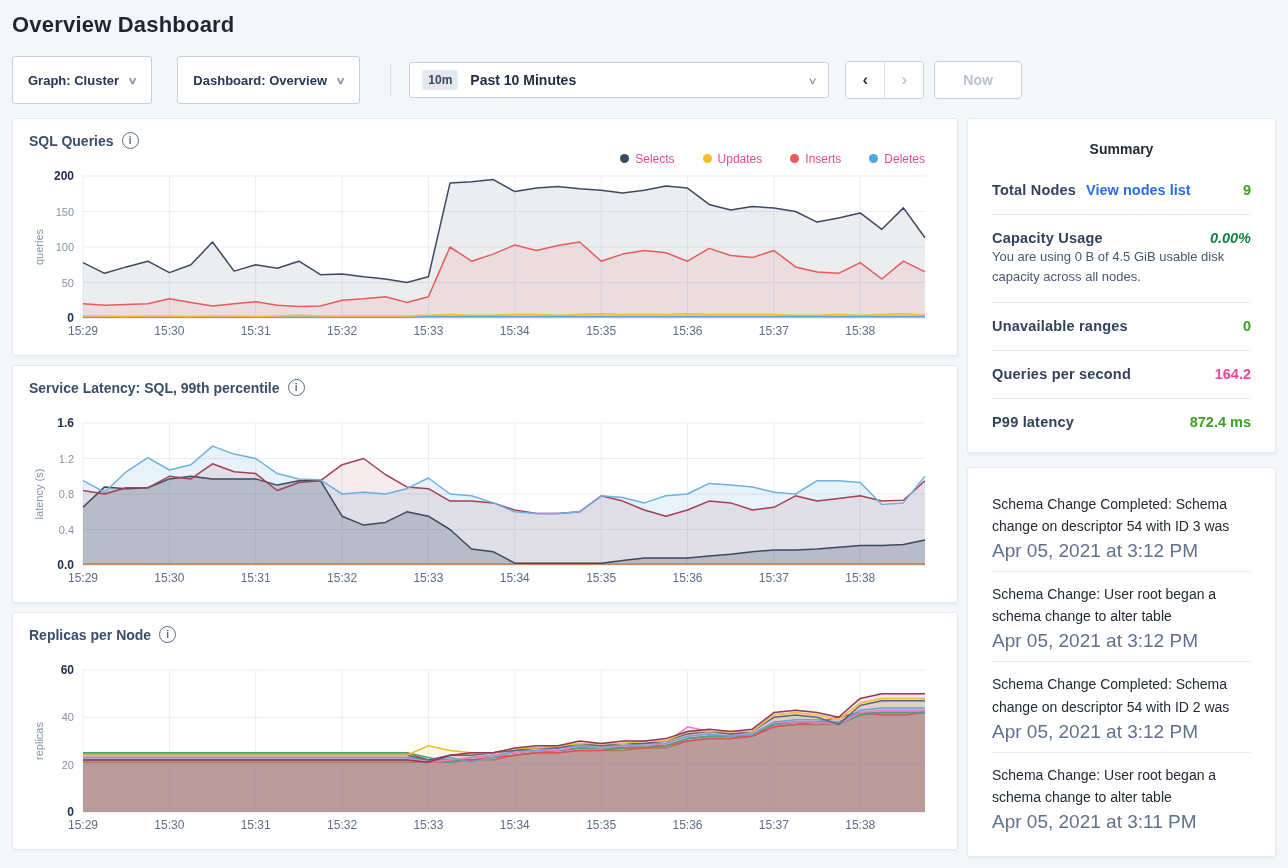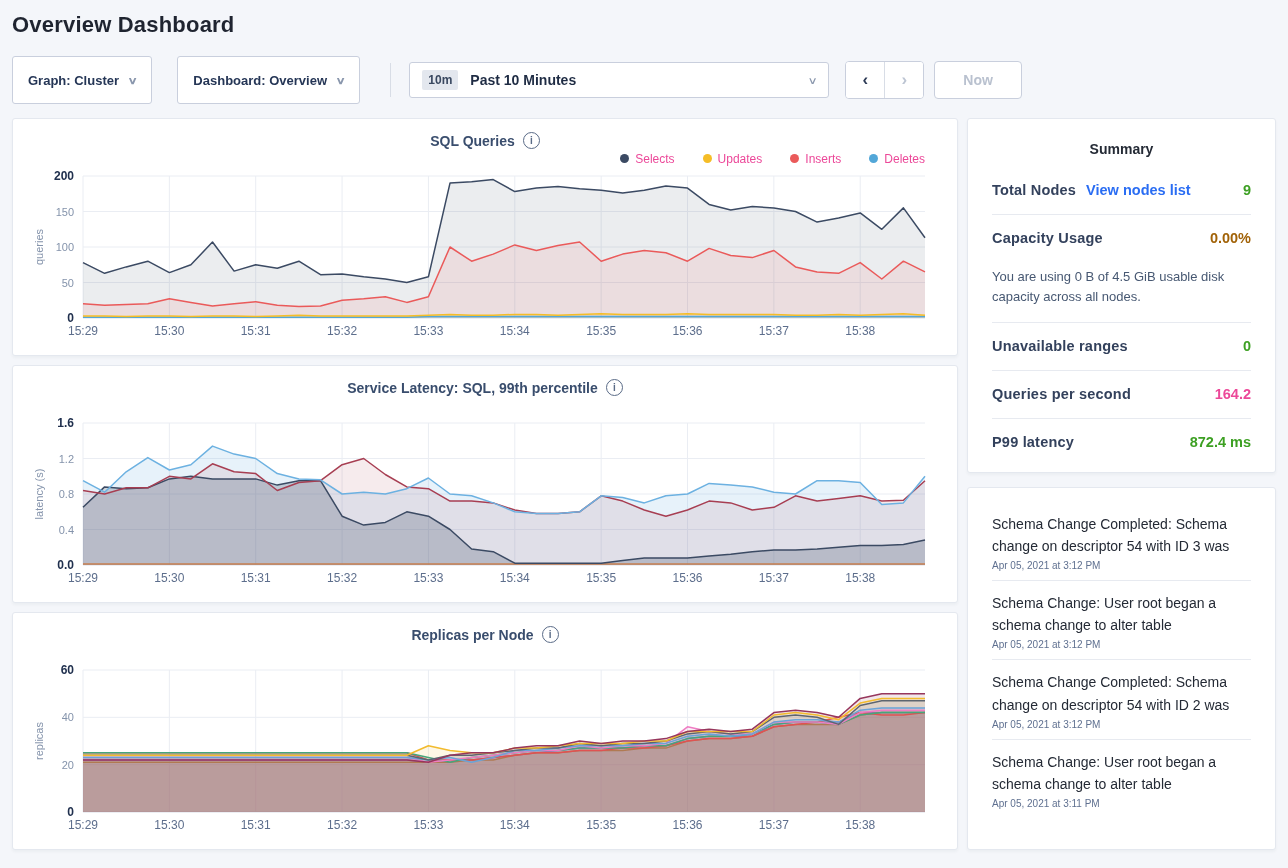--- a/index.html
+++ b/index.html
@@ -25,46 +25,46 @@
   .arrowbtn{width:38px;display:flex;align-items:center;justify-content:center;font-size:17px;font-weight:700;color:#2c3a55;cursor:pointer;background:#fff;border:none}
   .arrowbtn.disabled{color:#bdc5d3;cursor:default}
   .arrowsep{width:1px;background:#d8dde6}
   .nowbtn{height:38px;padding:0 28px;background:#fff;border:1px solid #c9cfdd;border-radius:4px;font-size:14px;
       font-weight:700;color:#b9c1cf;margin-left:10px;box-sizing:border-box}
   .content{display:flex;gap:9px;padding:0 12px}
   .leftcol{width:946px;display:flex;flex-direction:column;gap:9px}
   .rightcol{flex:1;display:flex;flex-direction:column;gap:14px}
   .panel{background:#fff;border:1px solid #e4e8ef;border-radius:3px;box-shadow:0 2px 3px rgba(36,42,53,.04);box-sizing:border-box}
   .chartpanel{height:238px;padding:13px 16px 0}
-  .charttitle{display:flex;justify-content:center;align-items:center;gap:8px;font-size:14px;font-weight:700;color:#394d6d}
+  .charttitle{display:flex;justify-content:flex-start;align-items:center;gap:8px;font-size:14px;font-weight:700;color:#394d6d}
   .infoicon{width:15px;height:15px;border:1px solid #5a6b87;border-radius:50%;display:inline-flex;align-items:center;
       justify-content:center;font-size:10px;color:#5a6b87;flex:none}
   .legend{display:flex;justify-content:flex-end;gap:28px;font-size:12px;color:#ec4899;height:19px;align-items:center;margin-right:16px}
   .legend-item{display:flex;align-items:center;cursor:pointer}
   .legend .dot{width:9px;height:9px;border-radius:50%;display:inline-block;margin-right:6px}
   .xlab{font-size:12px;fill:#5d6e8c}
   .ylab{font-size:11px;fill:#8493ab}
   .ylab-strong{font-size:12px;font-weight:700;fill:#20304e}
   .axis-title{font-size:11px;fill:#8493ab}
   
   .sumpanel{padding:16px 24px 6px}
   .paneltitle{text-align:center;font-size:14px;font-weight:700;color:#242a35;padding:6px 0 10px}
   .srow{padding:15px 0 16px;border-bottom:1px solid #e7eaf0}
   .srow:last-child{border-bottom:none}
   .srow-top{display:flex;align-items:baseline}
   .slabel{font-weight:700;font-size:14.5px;color:#33415c;letter-spacing:.2px}
   .slink{font-weight:700;font-size:14.5px;margin-left:10px;text-decoration:none;cursor:pointer}
   .svalue{margin-left:auto;font-weight:700;font-size:14.5px}
-  .sdesc{font-size:13px;color:#475872;margin-top:21px;line-height:1.5}
+  .sdesc{font-size:13px;color:#475872;margin-top:1px;line-height:1.5}
   
   .evpanel{padding:14px 24px;flex:1}
   .eitem{padding:11px 0 9px;border-bottom:1px solid #e7eaf0;cursor:pointer}
   .eitem:last-child{border-bottom:none}
   .emsg{font-size:14px;line-height:1.58;color:#242a35}
-  .etime{font-size:10px;color:#5f7090;margin-top:3px}
+  .etime{font-size:19px;color:#5f7090;margin-top:3px}
 </style>
 </head>
 <body>
 
 <div class="header">
   <h1 class="page-title">Overview Dashboard</h1>
 </div>
 
 <div class="toolbar">
   <div class="dd">
@@ -272,21 +272,21 @@
           <div class="srow">
             <div class="srow-top">
               <span class="slabel">Total Nodes</span>
               <a class="slink" style="color: rgb(42, 109, 243);">View nodes list</a>
               <span class="svalue" style="color: rgb(61, 160, 35);">9</span>
             </div>
           </div>
           <div class="srow">
             <div class="srow-top">
               <span class="slabel">Capacity Usage</span>
-              <span class="svalue" style="color: #a16207;">0.00%</span>
+              <span class="svalue" style="color: #15803d; font-style: italic;">0.00%</span>
             </div>
             <div class="sdesc">You are using 0 B of 4.5 GiB usable disk capacity across all nodes.</div>
           </div>
           <div class="srow">
             <div class="srow-top">
               <span class="slabel">Unavailable ranges</span>
               <span class="svalue" style="color: rgb(61, 160, 35);">0</span>
             </div>
           </div>
           <div class="srow">

